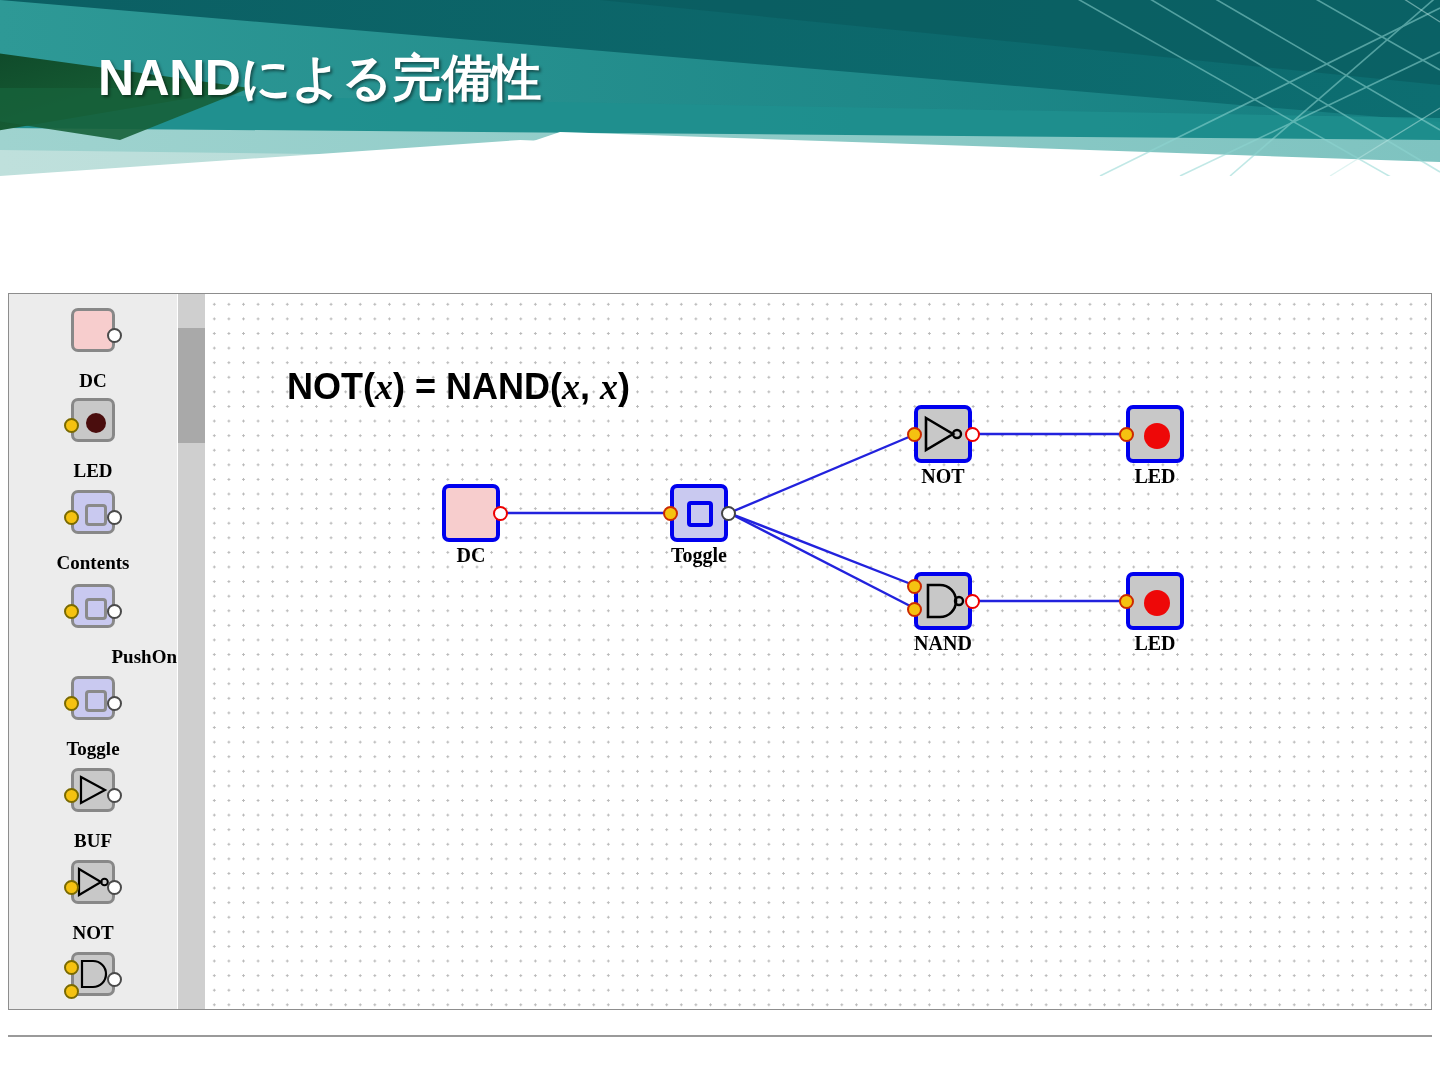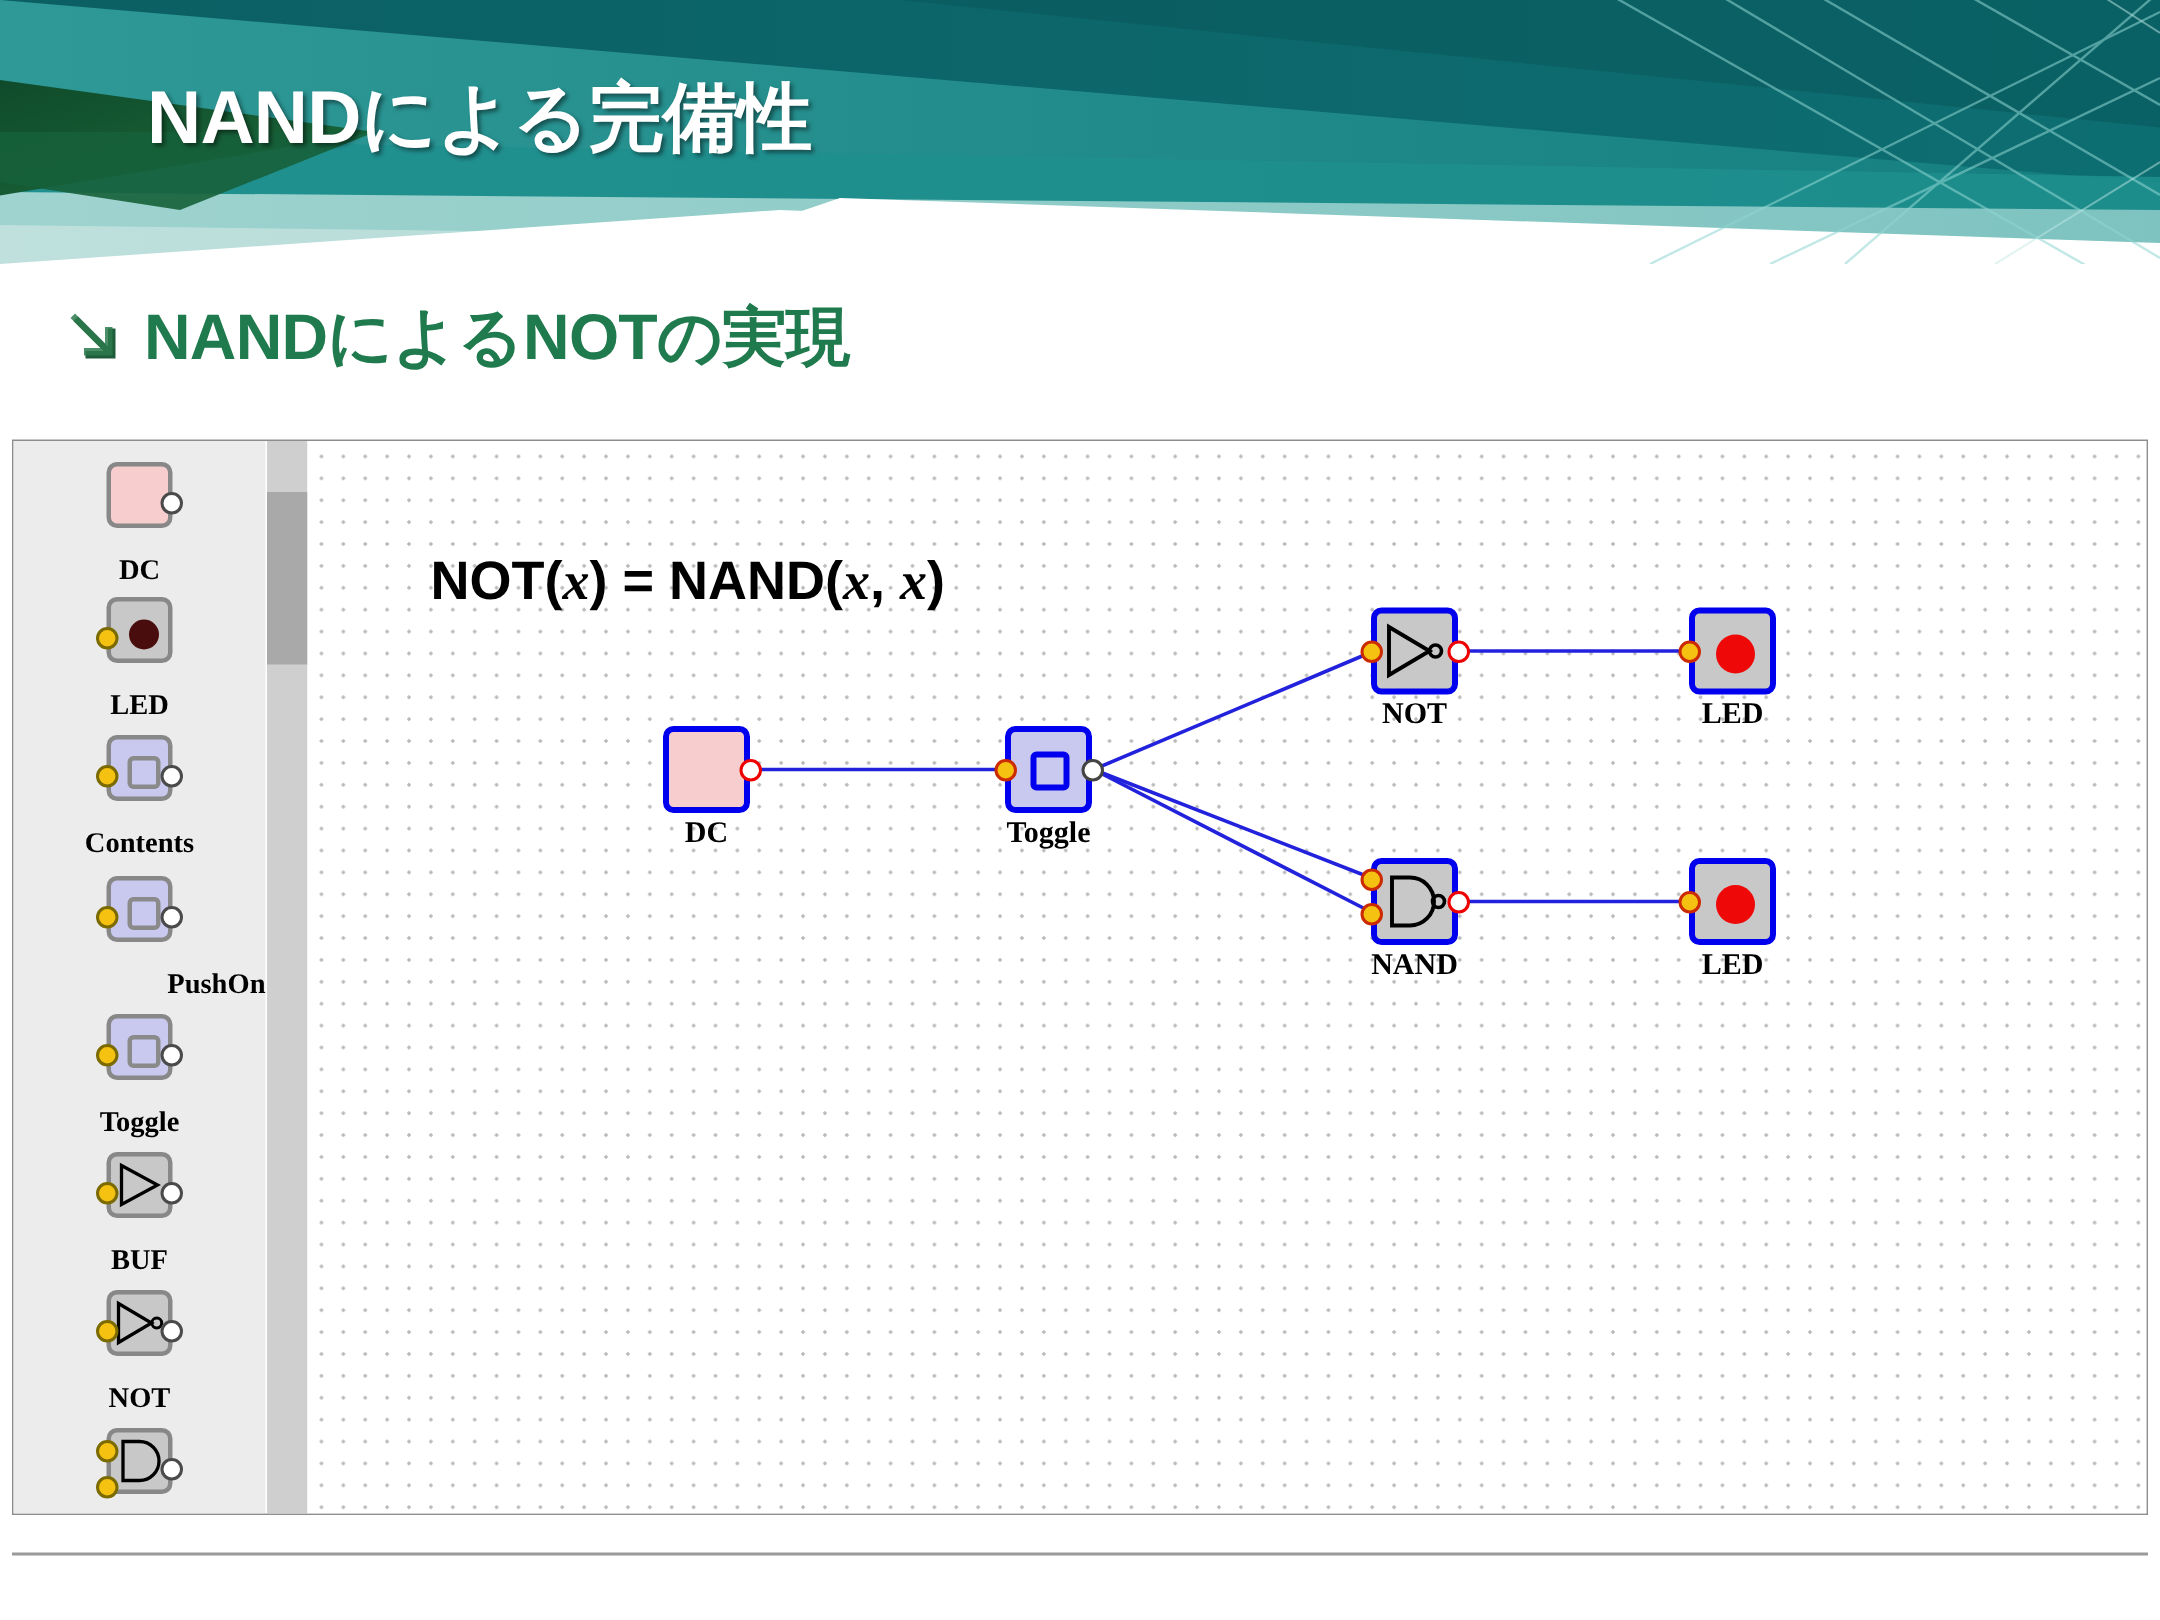--- a/index.html
+++ b/index.html
@@ -193,31 +193,20 @@
         </g>
         <g stroke="#bfe8e4" stroke-width="1.3" opacity="0.5" fill="none">
           <line x1="1390" y1="-10" x2="1440" y2="22"></line>
           <line x1="1330" y1="176" x2="1440" y2="108"></line>
         </g>
       </g>
     </svg>
     <div class="banner-title">NANDによる完備性</div>
   </div>
 
-  <div class="subtitle-row">
-    <svg class="sub-bullet" viewBox="0 0 36 44">
-      <g fill="#1f5c3a">
-        <path d="M6 8 L26 28 L26 16 L31 16 L31 36 L11 36 L11 31 L23 31 L3 11 Z"></path>
-      </g>
-      <g fill="#2d7a4e" opacity="0.85">
-        <path d="M4 6 L24 26 L24 15 L29 15 L29 34 L10 34 L10 29 L21 29 L1 9 Z"></path>
-      </g>
-    </svg>
-    <div class="subtitle-text">NANDによるNOTの実現</div>
-  </div>
 
   <div class="app">
 
     <div class="palette">
 
       <div class="pal-item" style="top:8px;">
         <div class="pal-icon">
           <div class="dev pink"></div>
           <div class="pin white" style="left:48px;top:26px;"></div>
         </div>

